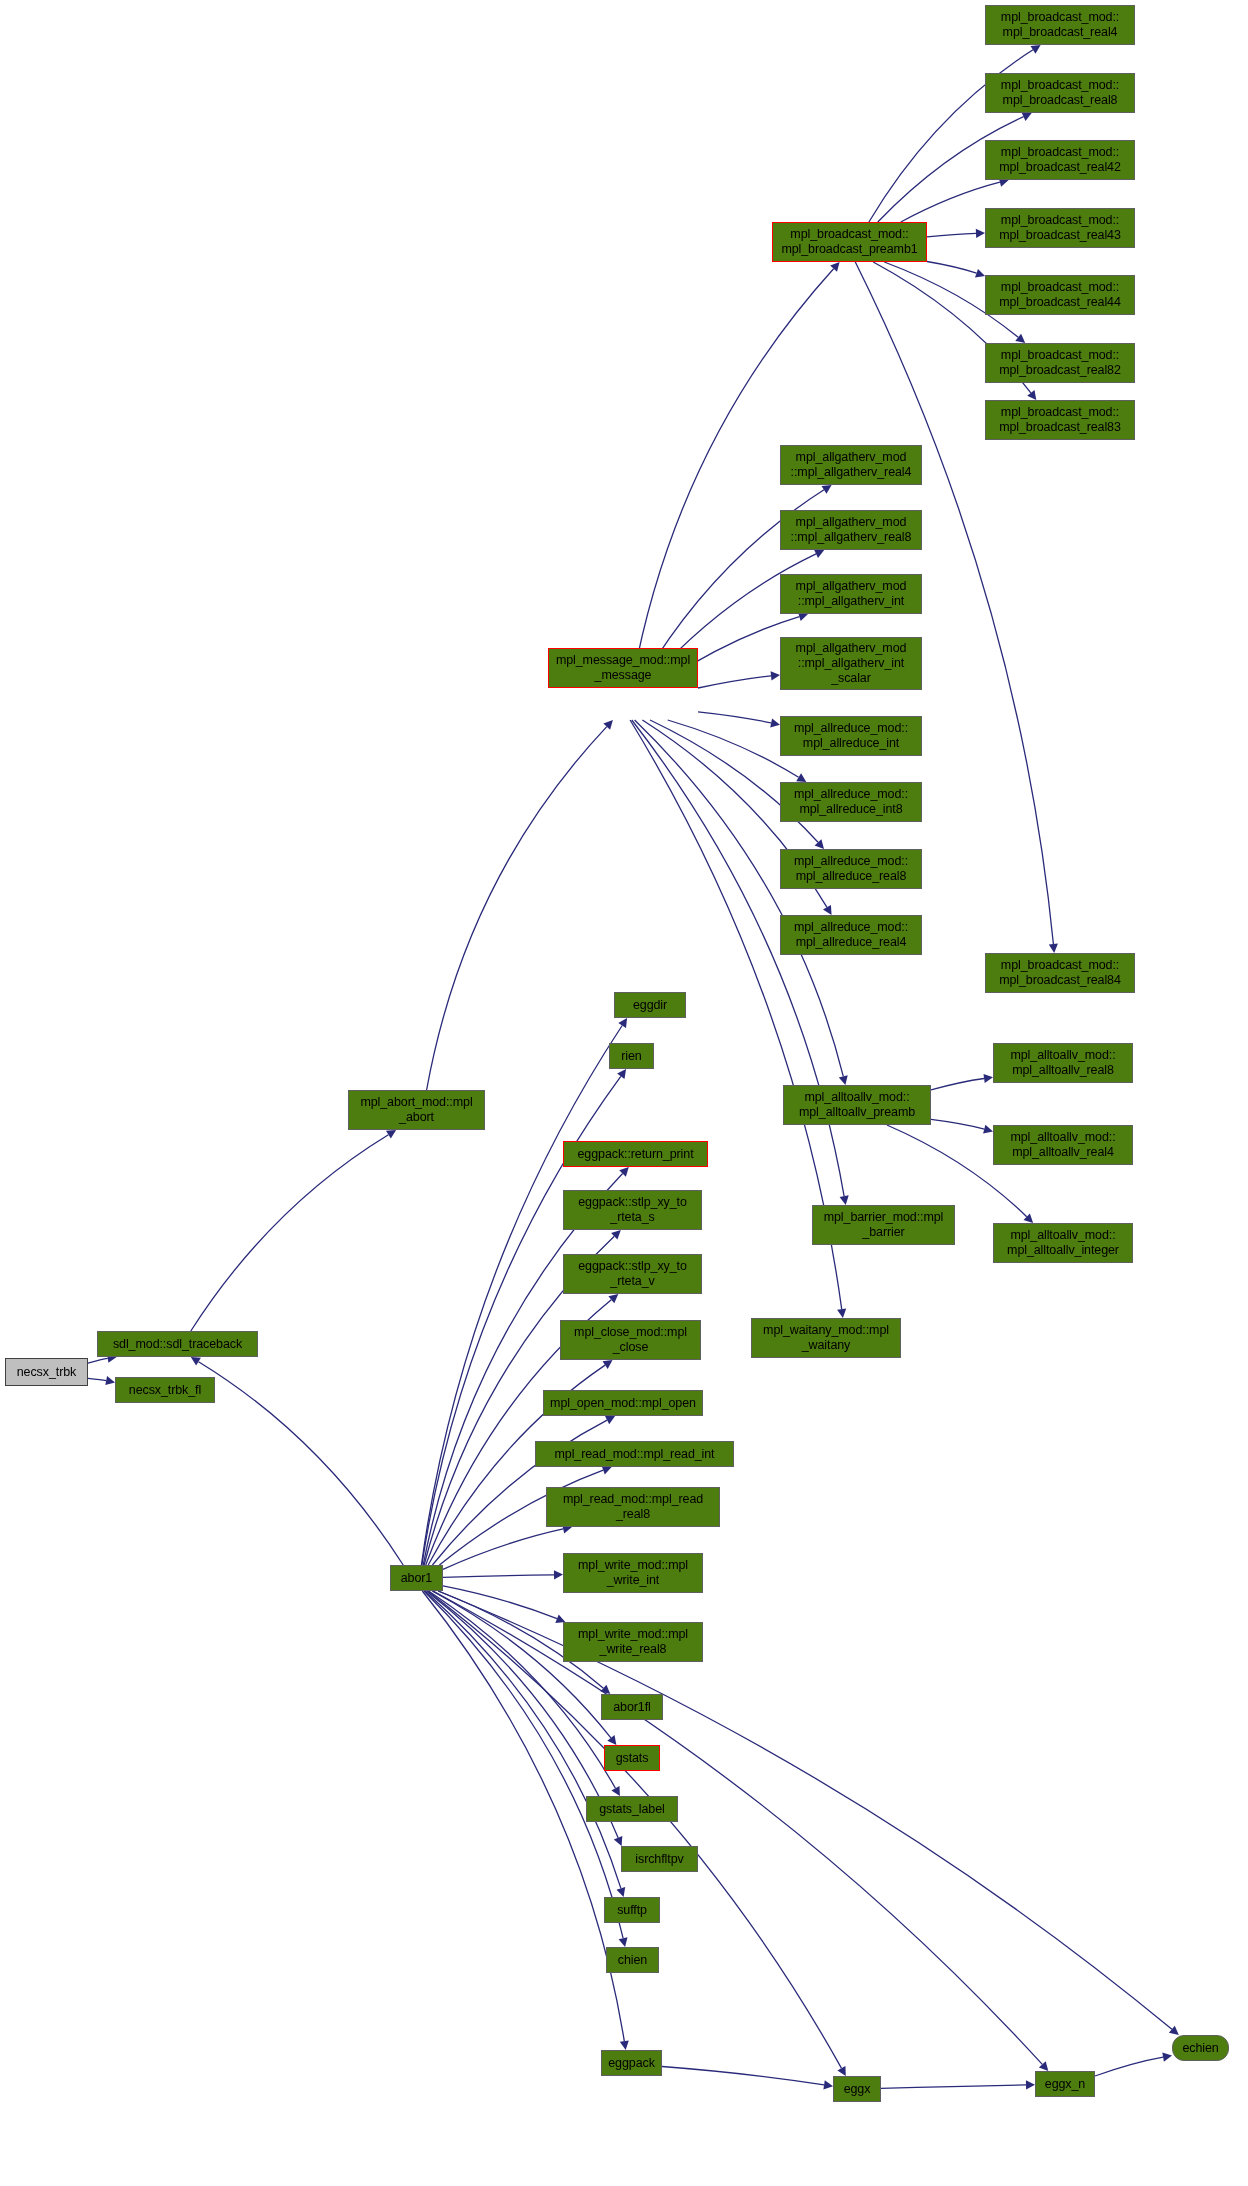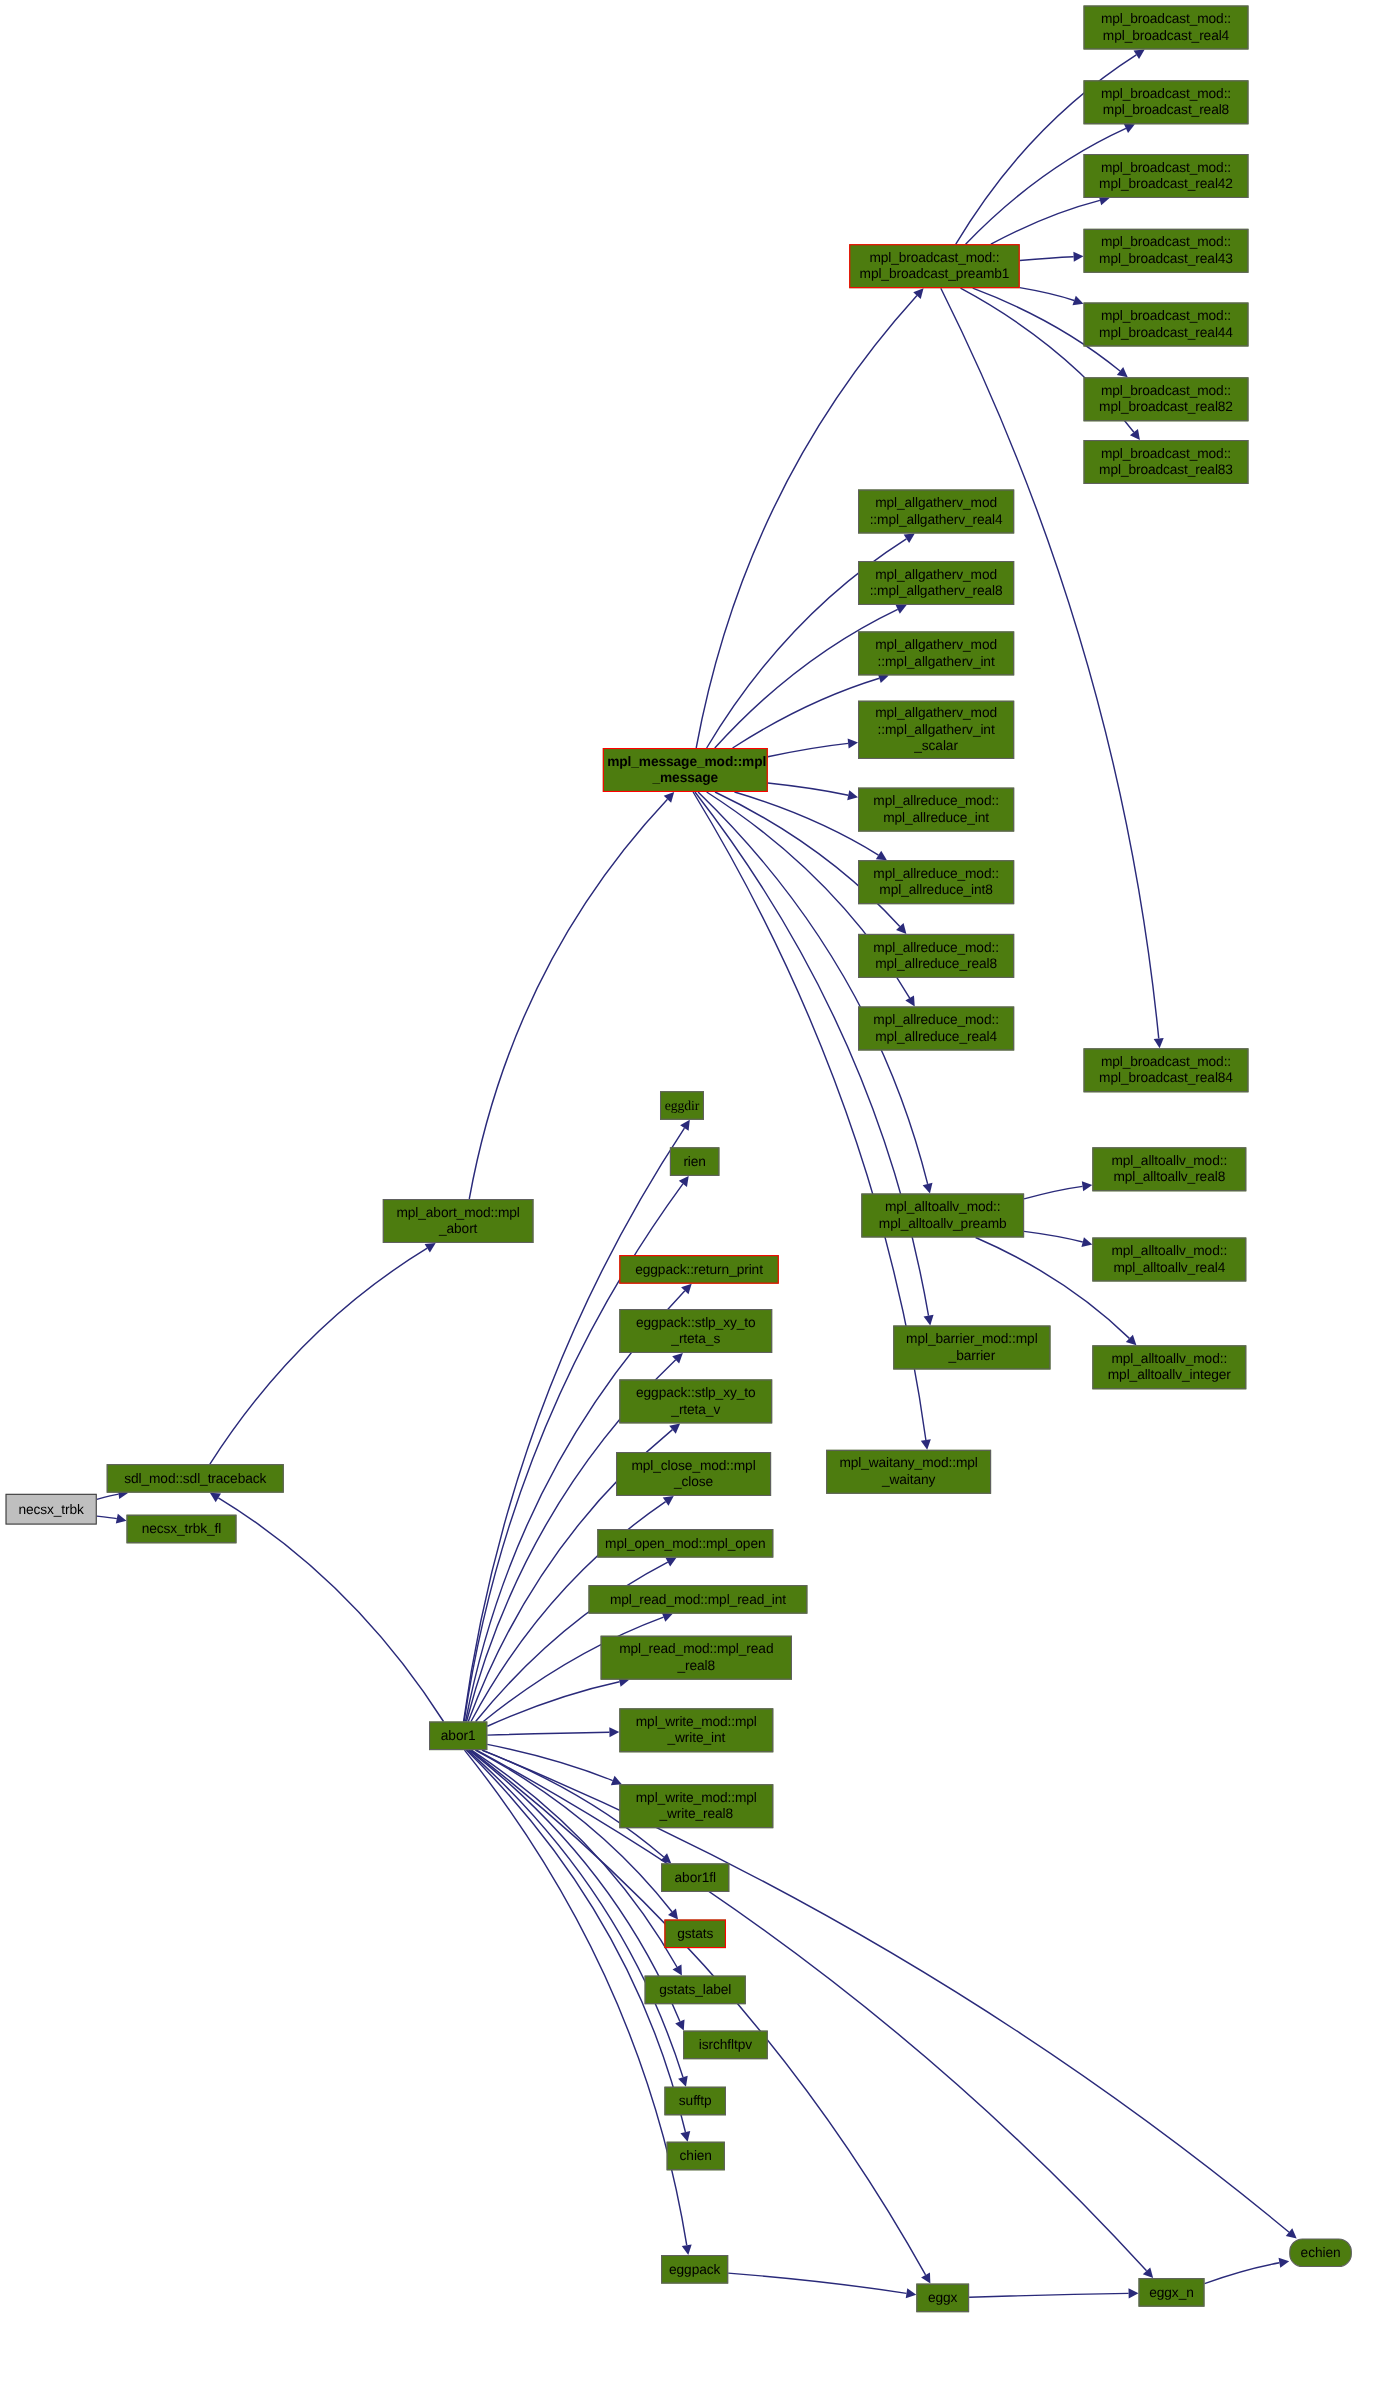--- a/index.html
+++ b/index.html
@@ -166,39 +166,39 @@
 ::mpl_allgatherv_int
 _scalar</span></div>
       <div class="node" style="left: 780px; top: 716px; width: 142px; height: 40px;"><span>mpl_allreduce_mod::
 mpl_allreduce_int</span></div>
       <div class="node" style="left: 780px; top: 782px; width: 142px; height: 40px;"><span>mpl_allreduce_mod::
 mpl_allreduce_int8</span></div>
       <div class="node" style="left: 780px; top: 849px; width: 142px; height: 40px;"><span>mpl_allreduce_mod::
 mpl_allreduce_real8</span></div>
       <div class="node" style="left: 780px; top: 915px; width: 142px; height: 40px;"><span>mpl_allreduce_mod::
 mpl_allreduce_real4</span></div>
-      <div class="node red" style="left: 548px; top: 680px; width: 150px; height: 40px; font-weight: bold;"><span>mpl_message_mod::mpl
+      <div class="node red" style="left: 548px; top: 648px; width: 150px; height: 40px;"><span>mpl_message_mod::mpl
 _message</span></div>
       <div class="node" style="left: 985px; top: 953px; width: 150px; height: 40px;"><span>mpl_broadcast_mod::
 mpl_broadcast_real84</span></div>
       <div class="node" style="left: 993px; top: 1043px; width: 140px; height: 40px;"><span>mpl_alltoallv_mod::
 mpl_alltoallv_real8</span></div>
       <div class="node" style="left: 783px; top: 1085px; width: 148px; height: 40px;"><span>mpl_alltoallv_mod::
 mpl_alltoallv_preamb</span></div>
       <div class="node" style="left: 993px; top: 1125px; width: 140px; height: 40px;"><span>mpl_alltoallv_mod::
 mpl_alltoallv_real4</span></div>
       <div class="node" style="left: 812px; top: 1205px; width: 143px; height: 40px;"><span>mpl_barrier_mod::mpl
 _barrier</span></div>
       <div class="node" style="left: 993px; top: 1223px; width: 140px; height: 40px;"><span>mpl_alltoallv_mod::
 mpl_alltoallv_integer</span></div>
       <div class="node" style="left: 751px; top: 1318px; width: 150px; height: 40px;"><span>mpl_waitany_mod::mpl
 _waitany</span></div>
       <div class="node" style="left: 348px; top: 1090px; width: 137px; height: 40px;"><span>mpl_abort_mod::mpl
 _abort</span></div>
-      <div class="node" style="left: 600px; top: 992px; width: 40px; height: 26px; font-family: Liberation Serif, serif;"><span>eggdir</span></div>
+      <div class="node" style="left: 614px; top: 992px; width: 72px; height: 26px;"><span>eggdir</span></div>
       <div class="node" style="left: 609px; top: 1043px; width: 45px; height: 26px;"><span>rien</span></div>
       <div class="node red" style="left: 563px; top: 1141px; width: 145px; height: 26px;"><span>eggpack::return_print</span></div>
       <div class="node" style="left: 563px; top: 1190px; width: 139px; height: 40px;"><span>eggpack::stlp_xy_to
 _rteta_s</span></div>
       <div class="node" style="left: 563px; top: 1254px; width: 139px; height: 40px;"><span>eggpack::stlp_xy_to
 _rteta_v</span></div>
       <div class="node" style="left: 560px; top: 1320px; width: 141px; height: 40px;"><span>mpl_close_mod::mpl
 _close</span></div>
       <div class="node" style="left: 543px; top: 1390px; width: 160px; height: 26px;"><span>mpl_open_mod::mpl_open</span></div>
       <div class="node" style="left: 535px; top: 1441px; width: 199px; height: 26px;"><span>mpl_read_mod::mpl_read_int</span></div>

